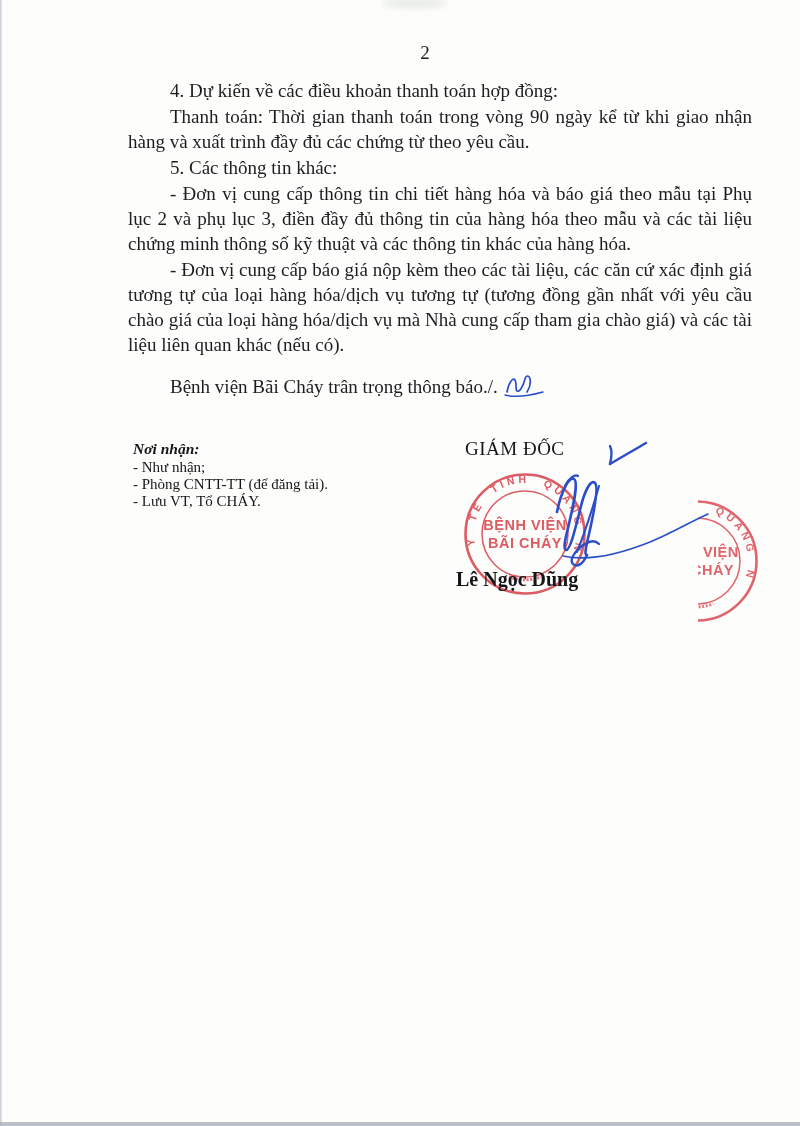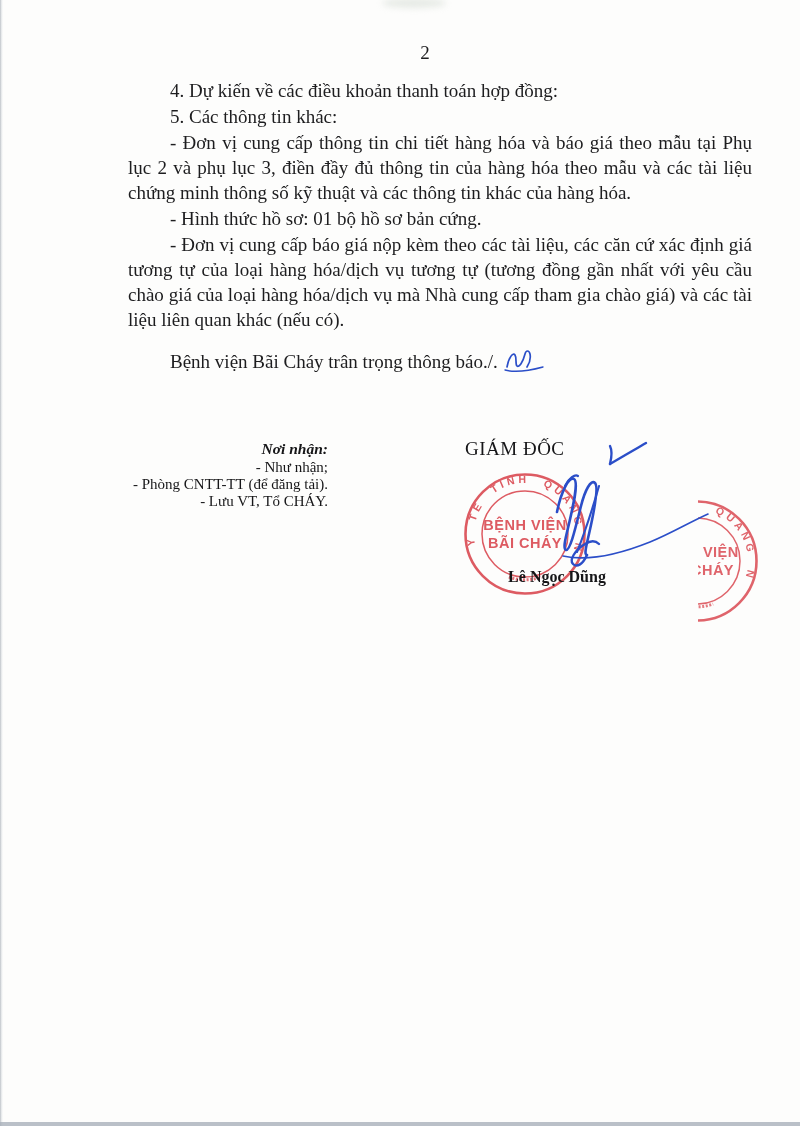--- a/index.html
+++ b/index.html
@@ -14,26 +14,26 @@
   .edge-bottom{position:absolute;left:0;bottom:0;width:100%;height:4px;background:#a9b0ba;opacity:.8;}
   .smudge{position:absolute;left:382px;top:-2px;width:64px;height:10px;background:#e6eae5;
     border-radius:50%;filter:blur(3px);}
   .page-number{position:absolute;top:42px;left:113px;width:624px;text-align:center;
     font-size:19px;color:#1d1d1f;}
   .doc-body{position:absolute;left:128px;top:78px;width:624px;
     font-size:19px;line-height:25px;text-align:justify;color:#1d1d1f;}
   .doc-body p{margin:0 0 1px 0;text-indent:42px;}
   .doc-body p.closing{margin-top:17px;}
   .paraph{display:inline-block;vertical-align:middle;margin:-6px 0 0 4px;}
-  .recipients{position:absolute;left:133px;top:440px;font-size:15px;line-height:17px;color:#161618;text-align:right;}
+  .recipients{position:absolute;left:133px;top:440px;font-size:15px;line-height:17px;color:#161618;}
   .r-title{font-weight:bold;font-style:italic;font-size:15.5px;margin-bottom:2px;}
   .sig-title{position:absolute;left:465px;top:438px;width:180px;text-align:left;
     font-weight:normal;font-size:19px;letter-spacing:.5px;color:#161618;z-index:1;}
-  .signer-name{position:absolute;left:467px;top:568px;width:180px;text-align:center;
-    font-weight:bold;font-size:16px;color:#161618;z-index:5;}
+  .signer-name{position:absolute;left:456px;top:568px;width:180px;text-align:left;
+    font-weight:bold;font-size:20px;color:#161618;z-index:5;}
   .stamp-box{position:absolute;left:462px;top:471px;width:126px;height:126px;z-index:2;opacity:.9;}
   .stamp2-clip{position:absolute;left:698px;top:496px;width:74px;height:132px;overflow:hidden;z-index:2;opacity:.85;}
   .stamp2-clip svg{position:absolute;left:-64px;top:2px;}
   .ring-outer{fill:none;stroke:var(--stamp-red,#da4a52);stroke-width:2.6;}
   .ring-inner{fill:none;stroke:var(--stamp-red,#da4a52);stroke-width:1.5;}
   .ring-text{font-family:"Liberation Sans","DejaVu Sans",sans-serif;font-size:10.5px;font-weight:bold;
     fill:var(--stamp-red,#da4a52);letter-spacing:3.5px;word-spacing:7px;text-anchor:middle;}
   .center-text{font-family:"Liberation Sans","DejaVu Sans",sans-serif;font-size:14.5px;font-weight:bold;
     fill:var(--stamp-red,#da4a52);text-anchor:middle;letter-spacing:.5px;}
   .tiny-marks{fill:none;stroke:var(--stamp-red,#da4a52);stroke-width:3;stroke-dasharray:2 1.6;opacity:.85;}
@@ -46,23 +46,23 @@
 
 <div class="page">
   <div class="edge-left"></div>
   <div class="edge-bottom"></div>
   <div class="smudge"></div>
 
   <div class="page-number">2</div>
 
   <div class="doc-body">
     <p>4. Dự kiến về các điều khoản thanh toán hợp đồng:</p>
+    <p>Thanh toán: Thời gian thanh toán trong vòng 90 ngày kể từ khi giao nhận hàng và xuất trình đầy đủ các chứng từ theo yêu cầu.</p>
     <p>5. Các thông tin khác:</p>
     <p>- Đơn vị cung cấp thông tin chi tiết hàng hóa và báo giá theo mẫu tại Phụ lục 2 và phụ lục 3, điền đầy đủ thông tin của hàng hóa theo mẫu và các tài liệu chứng minh thông số kỹ thuật và các thông tin khác của hàng hóa.</p>
-    <p>- Hình thức hồ sơ: 01 bộ hồ sơ bản cứng.</p>
     <p>- Đơn vị cung cấp báo giá nộp kèm theo các tài liệu, các căn cứ xác định giá tương tự của loại hàng hóa/dịch vụ tương tự (tương đồng gần nhất với yêu cầu chào giá của loại hàng hóa/dịch vụ mà Nhà cung cấp tham gia chào giá) và các tài liệu liên quan khác (nếu có).</p>
     <p class="closing"><span>Bệnh viện Bãi Cháy trân trọng thông báo./.</span><svg class="paraph" width="42" height="28" viewBox="0 0 42 28">
         <path class="pen" stroke-width="1.7" d="M 5 20 C 7 10 11 5 13 8 C 15 11 13 17 15 19 C 17 21 21 15 23 7 C 24 3 27 3 28 7 C 29 12 27 17 25 20"></path>
         <path class="pen" stroke-width="1.4" d="M 3 23 C 14 26 30 23 41 20"></path>
       </svg></p>
   </div>
 
   <div class="recipients">
     <div class="r-title">Nơi nhận:</div>
     <div class="r-item">- Như nhận;</div>

